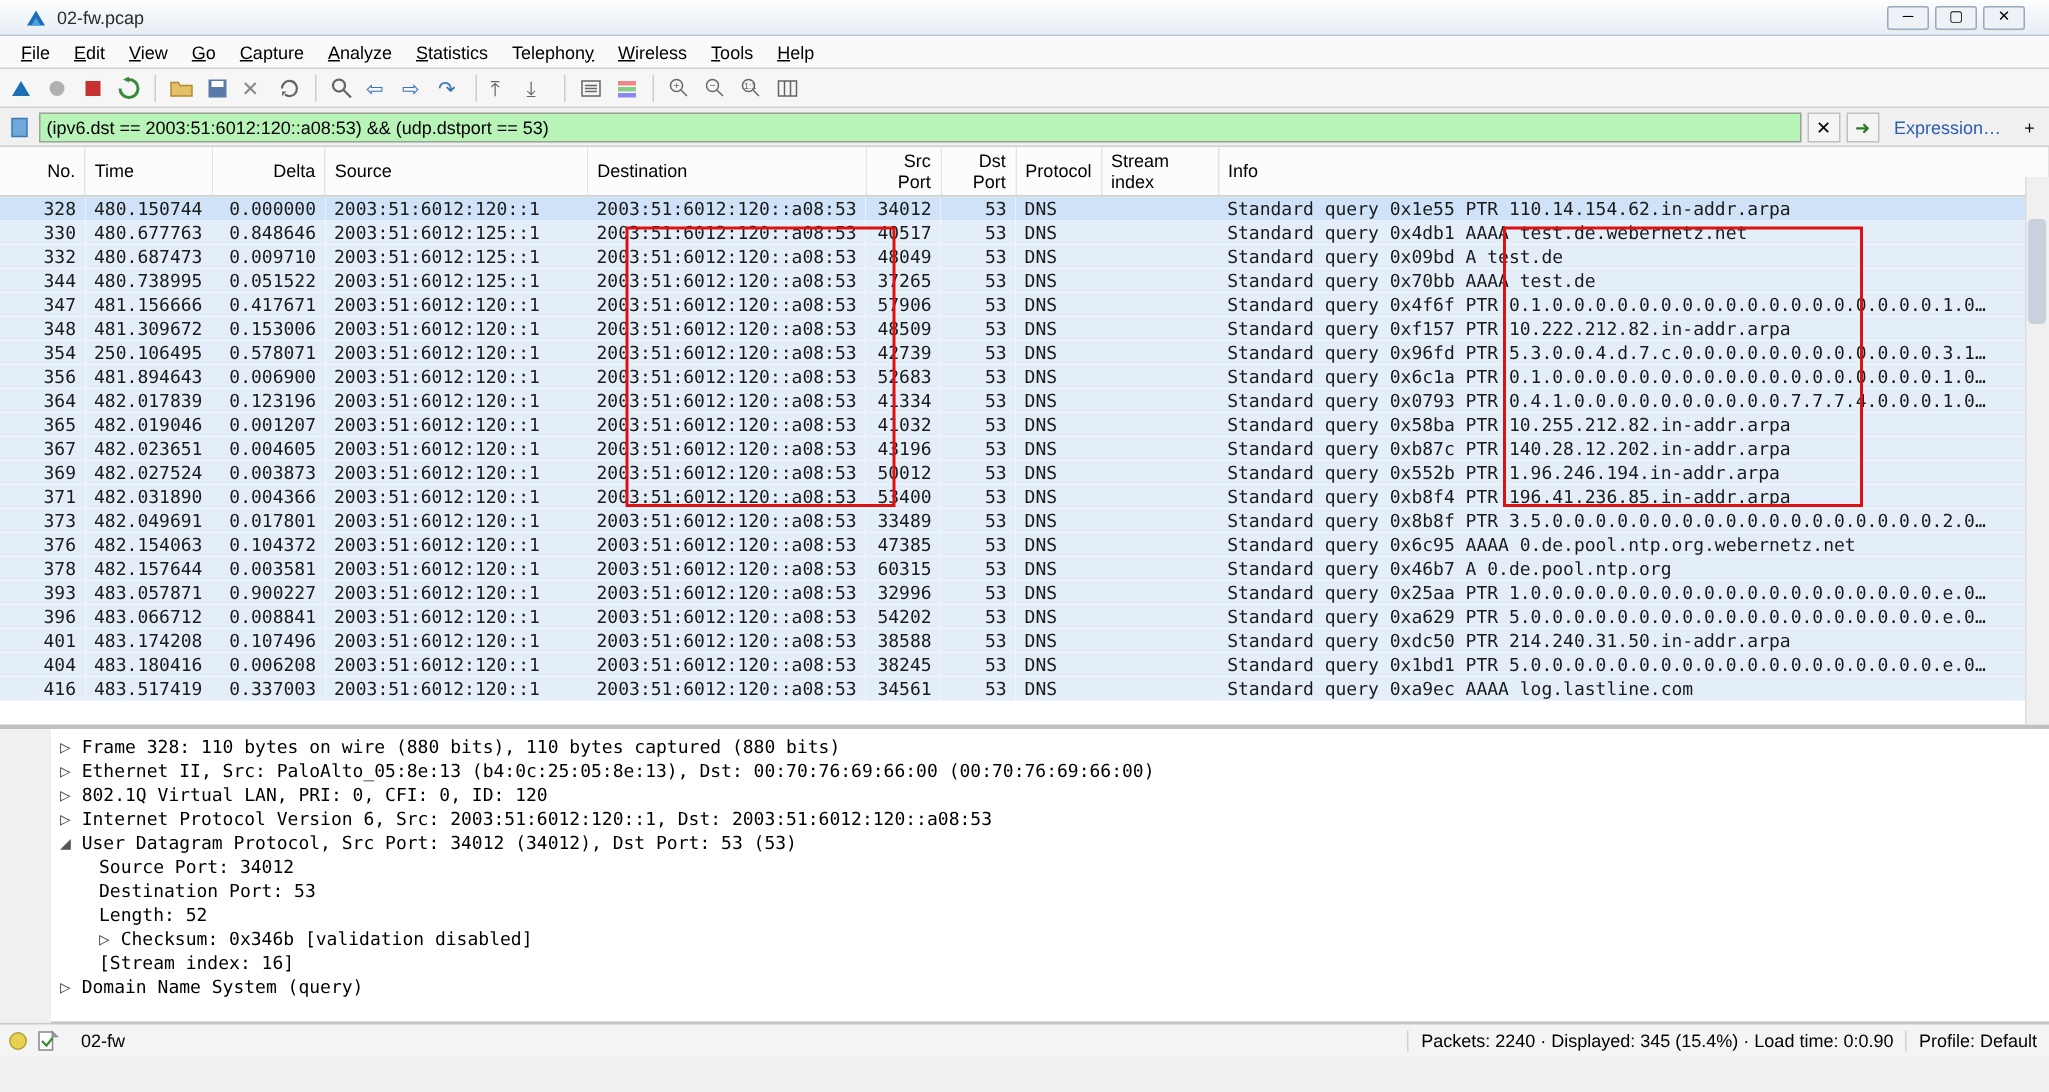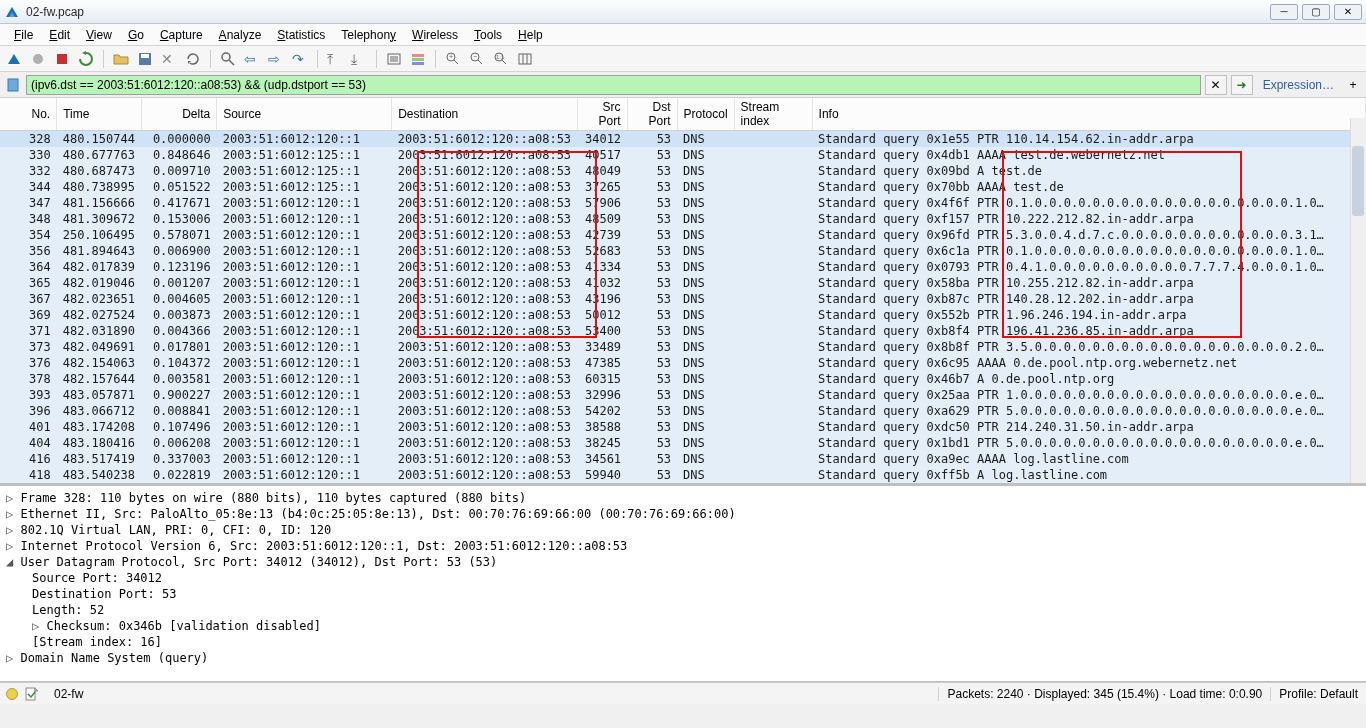--- a/index.html
+++ b/index.html
@@ -1,17 +1,17 @@
 <!DOCTYPE html>
 <html><head>
 <meta charset="utf-8">
 <style>
   * { box-sizing: border-box; margin: 0; padding: 0; }
   body { font-family: "Segoe UI", Tahoma, sans-serif; font-size: 12px; background: #f0f0f0; width: 1366px; height: 728px; overflow: hidden; }
-  .titlebar { background: linear-gradient(#fdfefe,#e6ecf3); height: 24px; display: flex; align-items: center; padding: 0 4px; border-bottom: 1px solid #b8c6d8; }
+  .titlebar { background: linear-gradient(#fdfefe,#e6ecf3); height: 24px; display: flex; align-items: center; padding: 0 16px; border-bottom: 1px solid #b8c6d8; }
   .titlebar .icon { width: 16px; height: 16px; margin-right: 6px; }
   .titlebar .title { flex: 1; color: #2a2a2a; }
   .winbtns { display: flex; gap: 4px; }
   .winbtn { width: 28px; height: 16px; border: 1px solid #9aa9bb; background: #eef2f6; border-radius: 2px; text-align: center; font-size: 10px; line-height: 14px; cursor: pointer;}
   .menubar { background: #fafafa; height: 22px; display: flex; align-items: center; padding: 0 6px; border-bottom: 1px solid #d4d4d4; }
   .menubar span { padding: 2px 8px; cursor: pointer; }
   .menubar span u { text-decoration: underline; }
   .toolbar { background: #f6f6f6; height: 26px; display: flex; align-items: center; padding: 0 4px; gap: 4px; border-bottom: 1px solid #d4d4d4; }
   .tbtn { width: 20px; height: 20px; display: flex; align-items: center; justify-content: center; border-radius: 3px; cursor:pointer;}
   .tbtn svg, .tbtn span { width:16px; height:16px; font-size:14px; }
@@ -34,21 +34,21 @@
   .c-delta{ width:75px; text-align:right;}
   .c-src  { width:175px;}
   .c-dst  { width:180px;}
   .c-sp   { width:50px; text-align:right;}
   .c-dp   { width:50px; text-align:right;}
   .c-proto{ width:55px;}
   .c-si   { width:78px;}
   .c-info { }
   .redbox1 { position:absolute; border:2px solid #d11; pointer-events:none; left:417px; top:53px; width:180px; height:187px;}
   .redbox2 { position:absolute; border:2px solid #d11; pointer-events:none; left:1002px; top:53px; width:240px; height:187px;}
-  .details { height:196px; overflow:auto; background:#fff; border-bottom:1px solid #c0c0c0; font-family:"Lucida Console",monospace; font-size:12px; padding:4px 6px;}
+  .details { height:196px; overflow:auto; background:#fff; border-bottom:1px solid #c0c0c0; font-family:"Lucida Console",monospace; font-size:12px; padding:4px 6px;margin-left:34px;}
   .details .line { white-space:pre; padding:1px 0;}
   .details .tri::before { content:"▷ "; color:#555;}
   .details .trid::before { content:"◢ "; color:#555;}
   .details .ind1 { padding-left:26px;}
   .details .ind2 { padding-left:26px;}
   .statusbar { height:22px; background:#f4f4f4; border-top:1px solid #c8c8c8; display:flex; align-items:center; font-size:12px;justify-content:flex-end;}
   .statusbar .sbseg { padding:0 8px; border-right:1px solid #d0d0d0;}
   .statusbar .led { width:12px; height:12px; border-radius:50%; background:#e8d050; border:1px solid #b0a030; margin:0 6px;}
   .statusbar .tool { width:16px; height:16px; margin-right:6px;}
   .arrow-goto { position:absolute; left:0; top:21px; width:18px; color:#888; text-align:center; font-size:11px;}
@@ -474,32 +474,20 @@
           <td class="c-time">483.517419</td>
           <td class="c-delta">0.337003</td>
           <td class="c-src">2003:51:6012:120::1</td>
           <td class="c-dst">2003:51:6012:120::a08:53</td>
           <td class="c-sp">34561</td>
           <td class="c-dp">53</td>
           <td class="c-proto">DNS</td>
           <td class="c-si"></td>
           <td class="c-info">Standard query 0xa9ec AAAA log.lastline.com</td>
         </tr>
-        <tr>
-          <td class="c-no">418</td>
-          <td class="c-time">483.540238</td>
-          <td class="c-delta">0.022819</td>
-          <td class="c-src">2003:51:6012:120::1</td>
-          <td class="c-dst">2003:51:6012:120::a08:53</td>
-          <td class="c-sp">59940</td>
-          <td class="c-dp">53</td>
-          <td class="c-proto">DNS</td>
-          <td class="c-si"></td>
-          <td class="c-info">Standard query 0xff5b A log.lastline.com</td>
-        </tr>
       </tbody>
   </table>
   <div class="redbox1"></div>
   <div class="redbox2"></div>
   <div class="scrollhint">
       <div class="scrollthumb"></div>
     </div>
 </div>
 
 <div class="details" id="details-pane">

